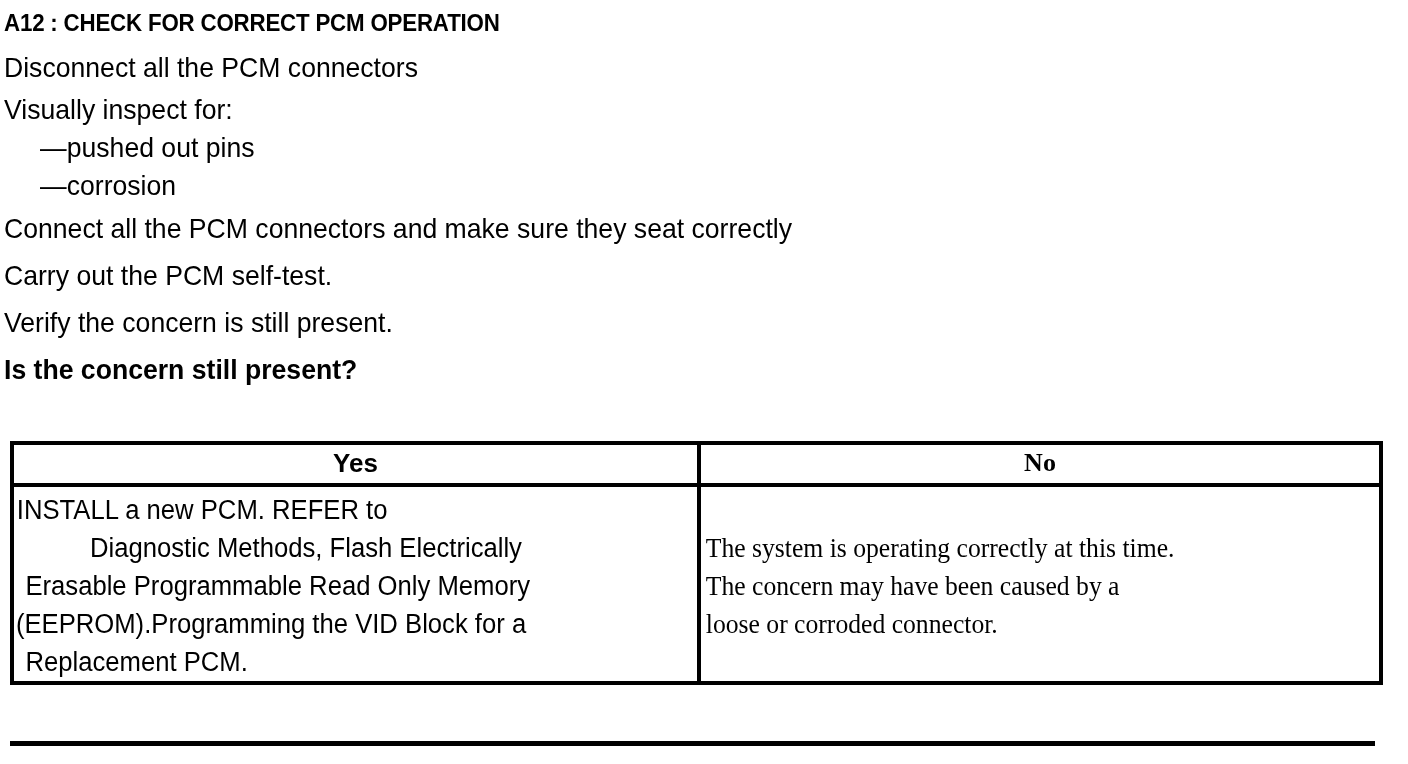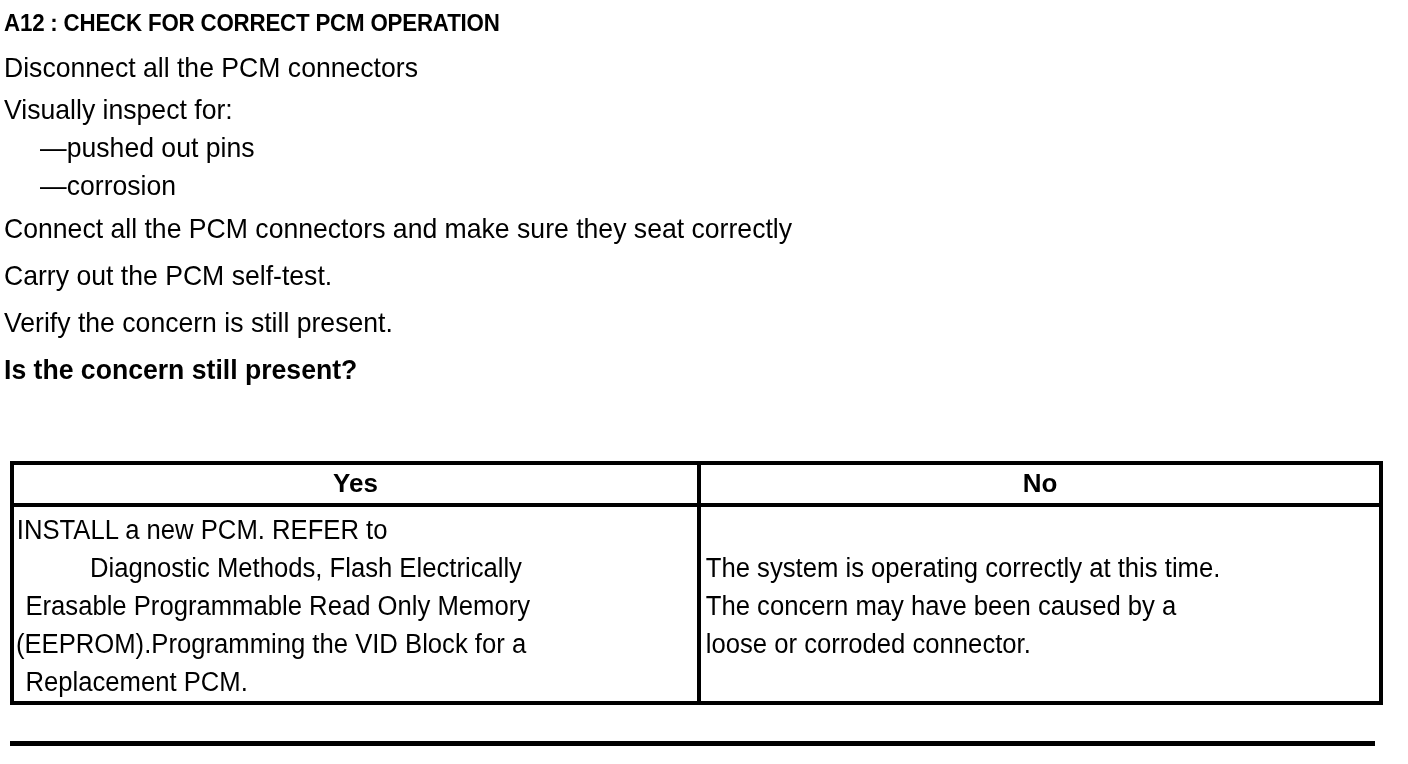--- a/index.html
+++ b/index.html
@@ -65,34 +65,34 @@
 
   .step-line.question {
     font-weight: bold;
     line-height: 47px;
   }
 
   
   .decision-table {
     position: absolute;
     left: 10px;
-    top: 461px;
+    top: 441px;
     width: 1365px;
     border-collapse: collapse;
     table-layout: fixed;
   }
 
   .decision-table td {
     border: 4px solid #000000;
     padding: 0;
     vertical-align: top;
   }
 
   .decision-table td.col-left { width: 683px; }
-  .decision-table td.col-right { width: 678px; }
+  .decision-table td.col-right { width: 678px; font-family: Liberation Serif, serif; }
 
   .hdr-cell {
     height: 30px;
     text-align: center;
     font-size: 26px;
     font-weight: bold;
     line-height: 32px;
     padding: 2px 0 4px 0 !important;
   }
 

